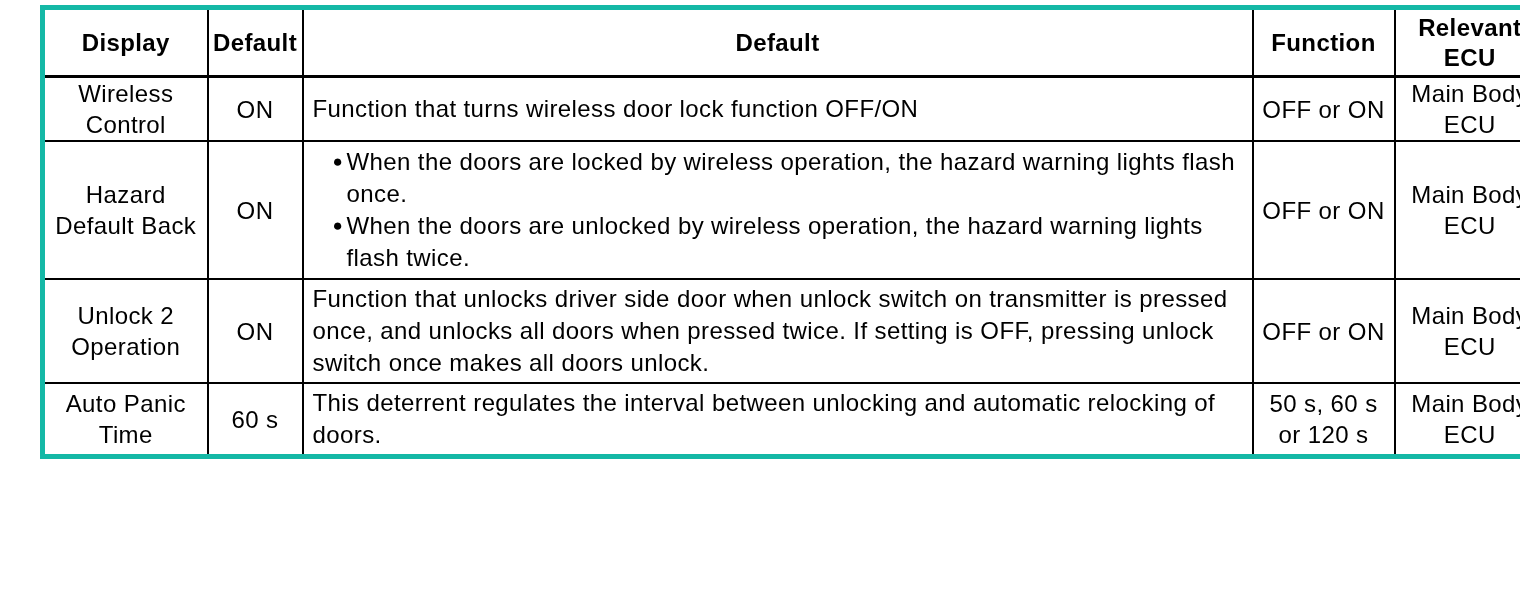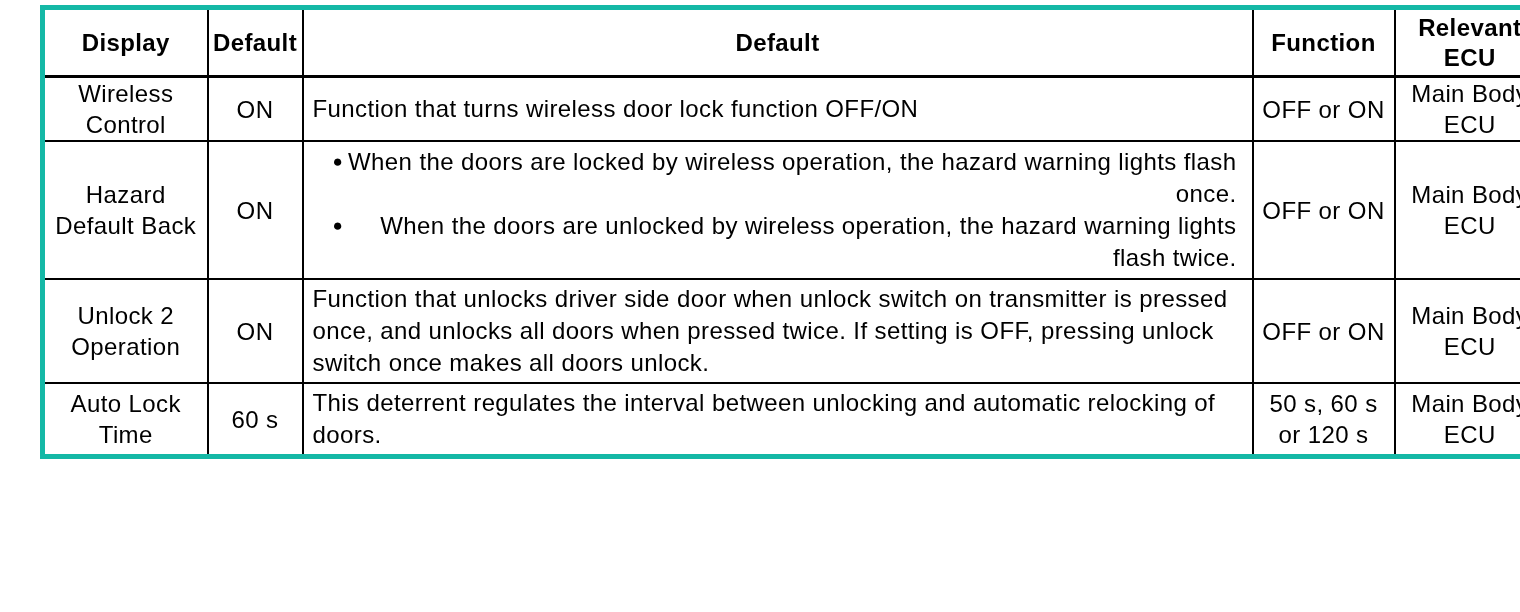--- a/index.html
+++ b/index.html
@@ -38,37 +38,36 @@
     padding: 0 4px;
   }
   .cell-center {
     text-align: center;
     line-height: 31px;
     padding: 0 3px;
   }
   .cell-content {
     text-align: left;
     line-height: 32px;
-    padding: 3px 15px 3px 9px;
+    padding: 3px 7px 3px 9px;
   }
   .bullet-item {
     display: flex;
     align-items: flex-start;
   }
   .bullet {
     flex: 0 0 34px;
     box-sizing: border-box;
     padding-left: 20px;
     font-size: 17px;
     line-height: 32px;
     letter-spacing: 0;
   }
   .bullet-text {
     flex: 1;
-    text-align: right;
   }
   
   tr.rh-head { height: 69px; }
   tr.rh-0 { height: 64px; }
   tr.rh-1 { height: 138px; }
   tr.rh-2 { height: 102px; }
   tr.rh-3 { height: 72px; }
   tr.rh-4 { height: 71px; }
   tr.rh-5 { height: 72px; }
 </style>
@@ -117,20 +116,20 @@
       <td class="cell-center">Main Body ECU</td>
     </tr>
     <tr class="rh-2">
       <td class="cell-center">Unlock 2 Operation</td>
       <td class="cell-center">ON</td>
       <td class="cell-content">Function that unlocks driver side door when unlock switch on transmitter is pressed once, and unlocks all doors when pressed twice. If setting is OFF, pressing unlock switch once makes all doors unlock.</td>
       <td class="cell-center">OFF or ON</td>
       <td class="cell-center">Main Body ECU</td>
     </tr>
     <tr class="rh-4">
-      <td class="cell-center">Auto Lock Time</td>
+      <td class="cell-center">Auto Panic Time</td>
       <td class="cell-center">60 s</td>
       <td class="cell-content">This deterrent regulates the interval between unlocking and automatic relocking of doors.</td>
       <td class="cell-center">50 s, 60 s or 120 s</td>
       <td class="cell-center">Main Body ECU</td>
     </tr>
   </tbody>
 </table>
 
 </body></html>

